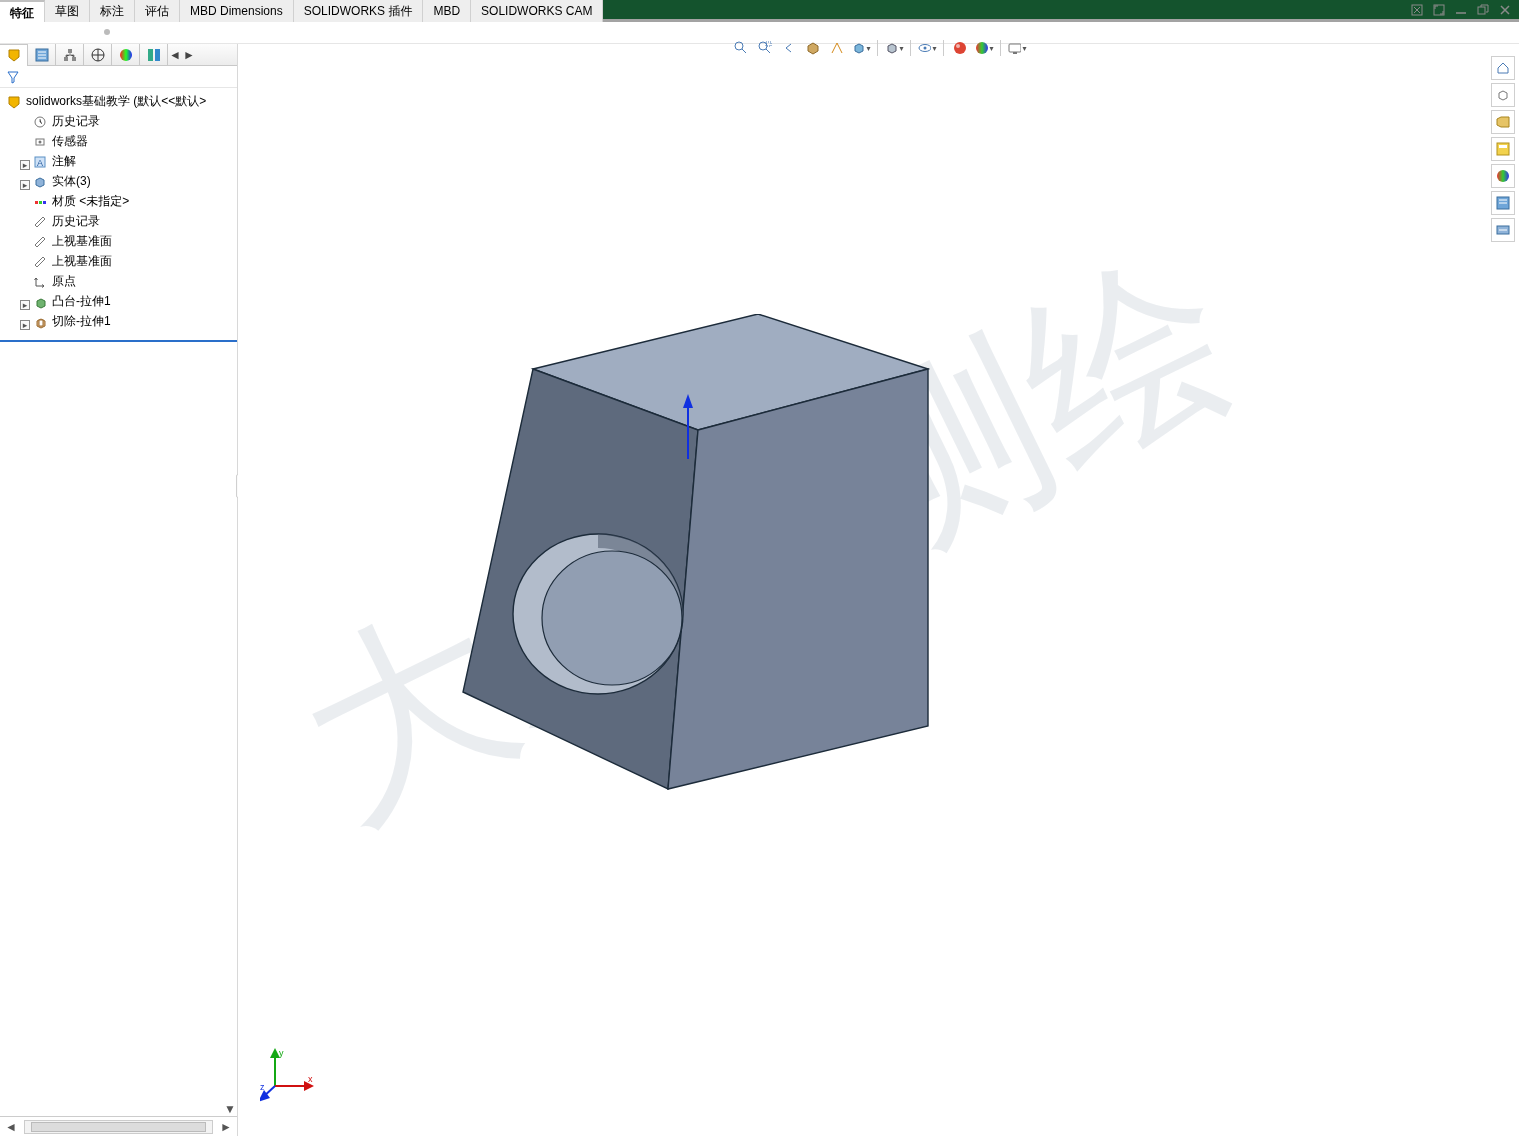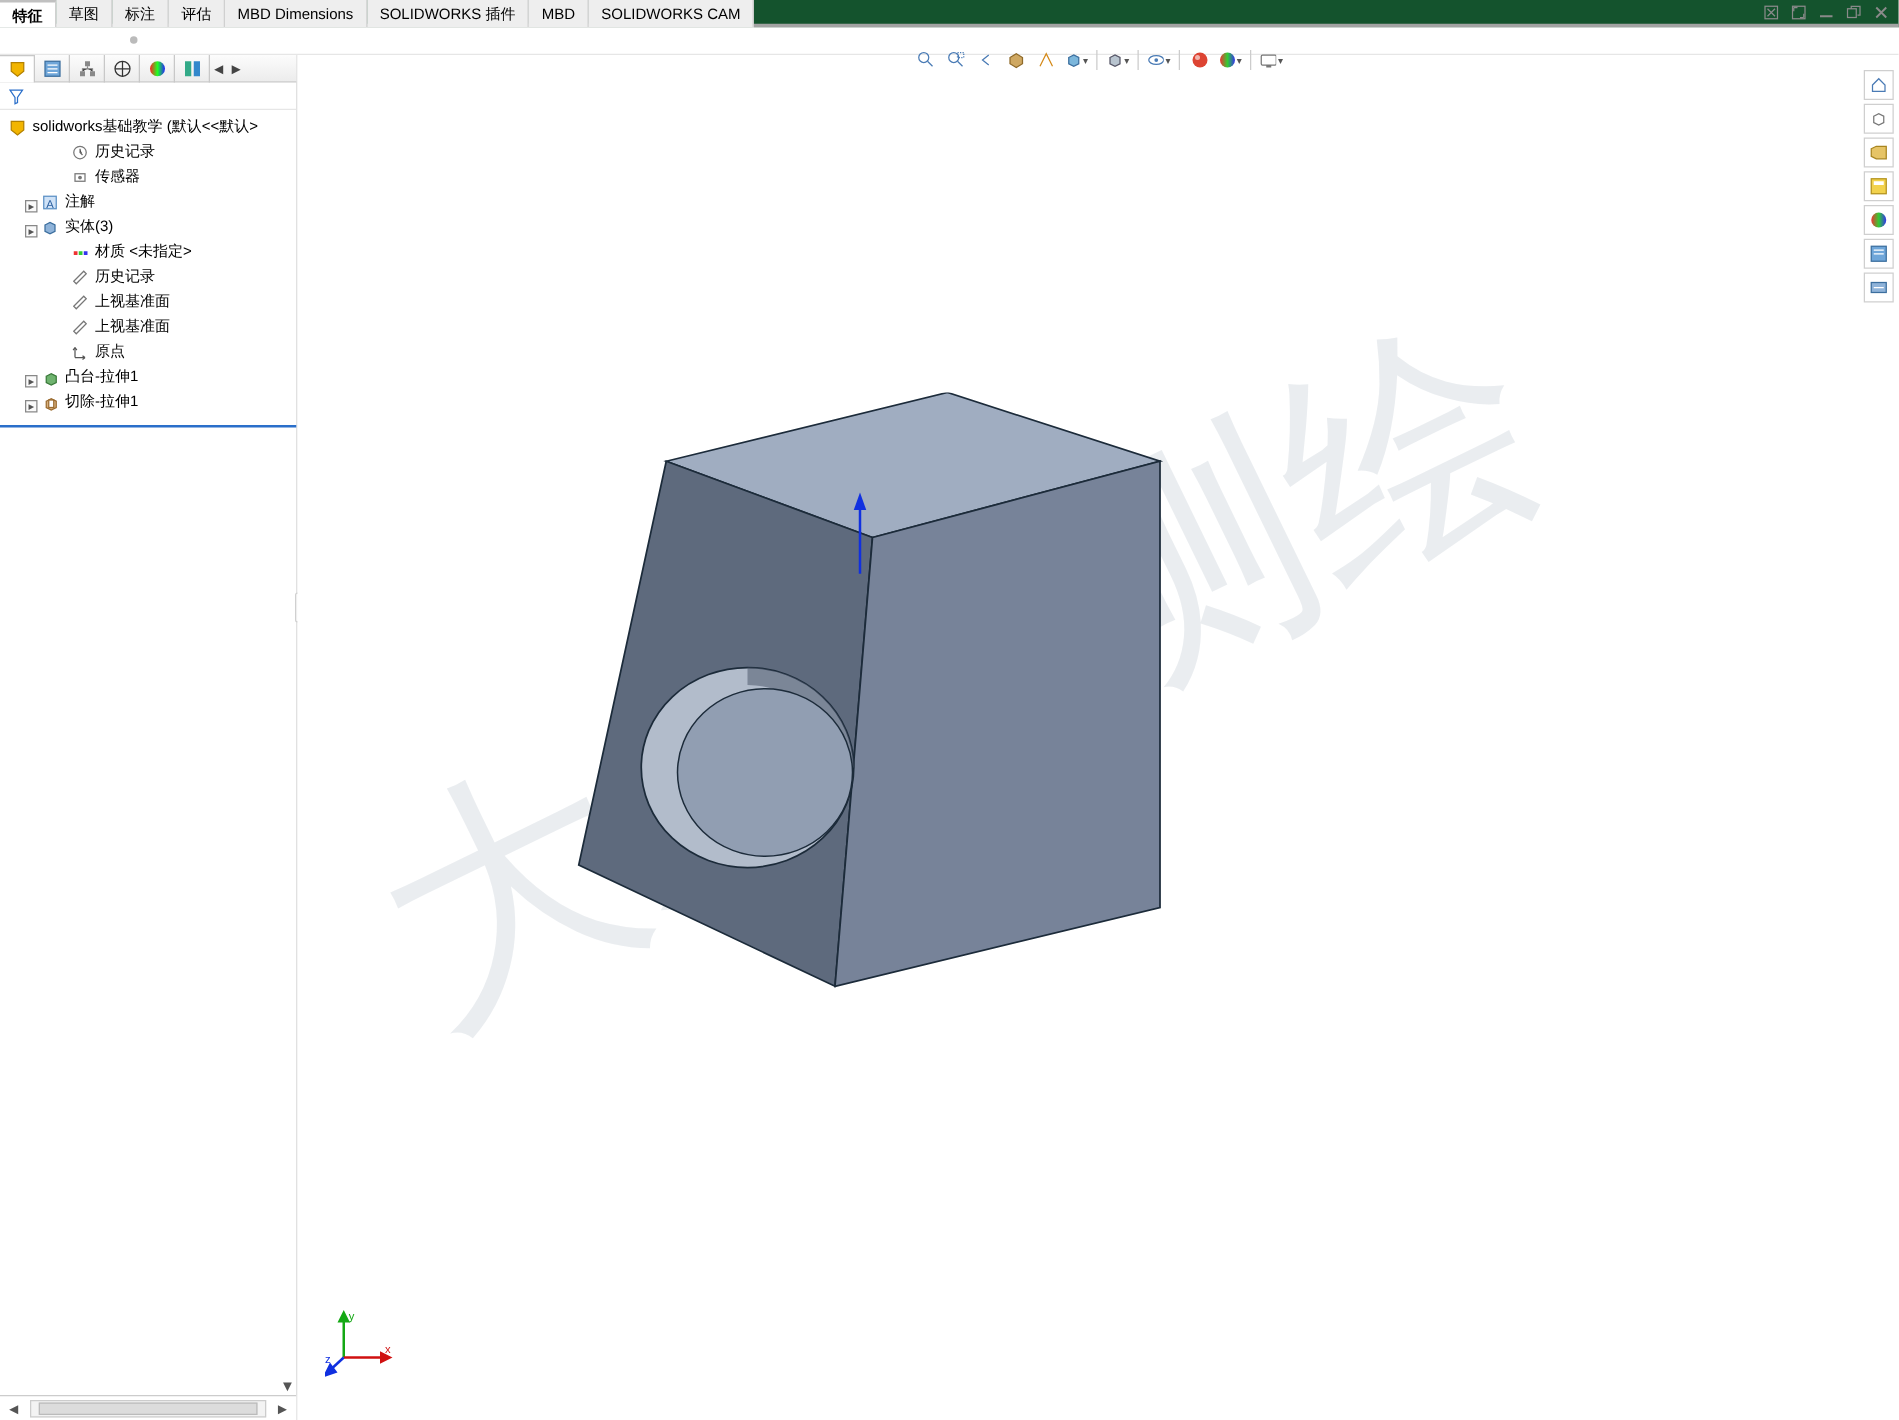--- a/index.html
+++ b/index.html
@@ -18,21 +18,21 @@
 .ptab{width:28px;height:22px;display:flex;align-items:center;justify-content:center;border-right:1px solid #c8c8c8;cursor:pointer}
 .ptab.active{background:#ffffff;border-top:1px solid #c8c8c8}
 .ptab-arrow{width:14px;display:flex;align-items:center;justify-content:center;cursor:pointer;color:#444}
 .filter-row{height:22px;border-bottom:1px solid #e6e6e6;display:flex;align-items:center;padding:0 6px}
 .tree{flex:1;overflow:auto;padding-top:2px}
 .tree-row{height:20px;display:flex;align-items:flex-end;padding-left:6px;white-space:nowrap;cursor:pointer}
 .exp{width:10px;height:10px;border:1px solid transparent;color:#555;font-size:9px;margin-right:2px;text-align:center;line-height:8px;cursor:pointer}
 .exp.has{border:1px solid #888;background:#fafafa}
 .icon-slot{width:16px;height:16px;margin-right:4px;display:flex;align-items:center;justify-content:center}
 .indent1{padding-left:20px}
-.indent2{padding-left:44px}
+.indent2{padding-left:20px}
 .underline{position:absolute;left:0;right:0;height:2px;background:#2a6fca;top:296px}
 .viewport{flex:1;position:relative;background:#ffffff}
 .top-tb{position:absolute;top:-8px;left:50%;transform:translateX(-50%);height:24px;display:flex;align-items:center;gap:4px;padding:2px 4px}
 .tb-item{width:20px;height:20px;display:flex;align-items:center;justify-content:center;cursor:pointer}
 .tb-sep{width:1px;height:16px;background:#ccc;margin:0 2px}
 .right-panel{position:absolute;right:2px;top:12px;width:28px;display:flex;flex-direction:column;gap:3px;align-items:center}
 .rbtn{width:24px;height:24px;border:1px solid #cfcfcf;background:#fff;display:flex;align-items:center;justify-content:center;cursor:pointer}
 .watermark{position:absolute;font-size:200px;color:rgba(180,190,200,0.28);font-weight:300;pointer-events:none;white-space:nowrap;transform:rotate(-26deg)}
 .triad{position:absolute;left:22px;bottom:34px;width:56px;height:56px}
 .botbar{position:absolute;left:0;right:0;bottom:0;height:20px;background:#fff;border-top:1px solid #ccc;display:flex;align-items:center;padding:0 4px}

